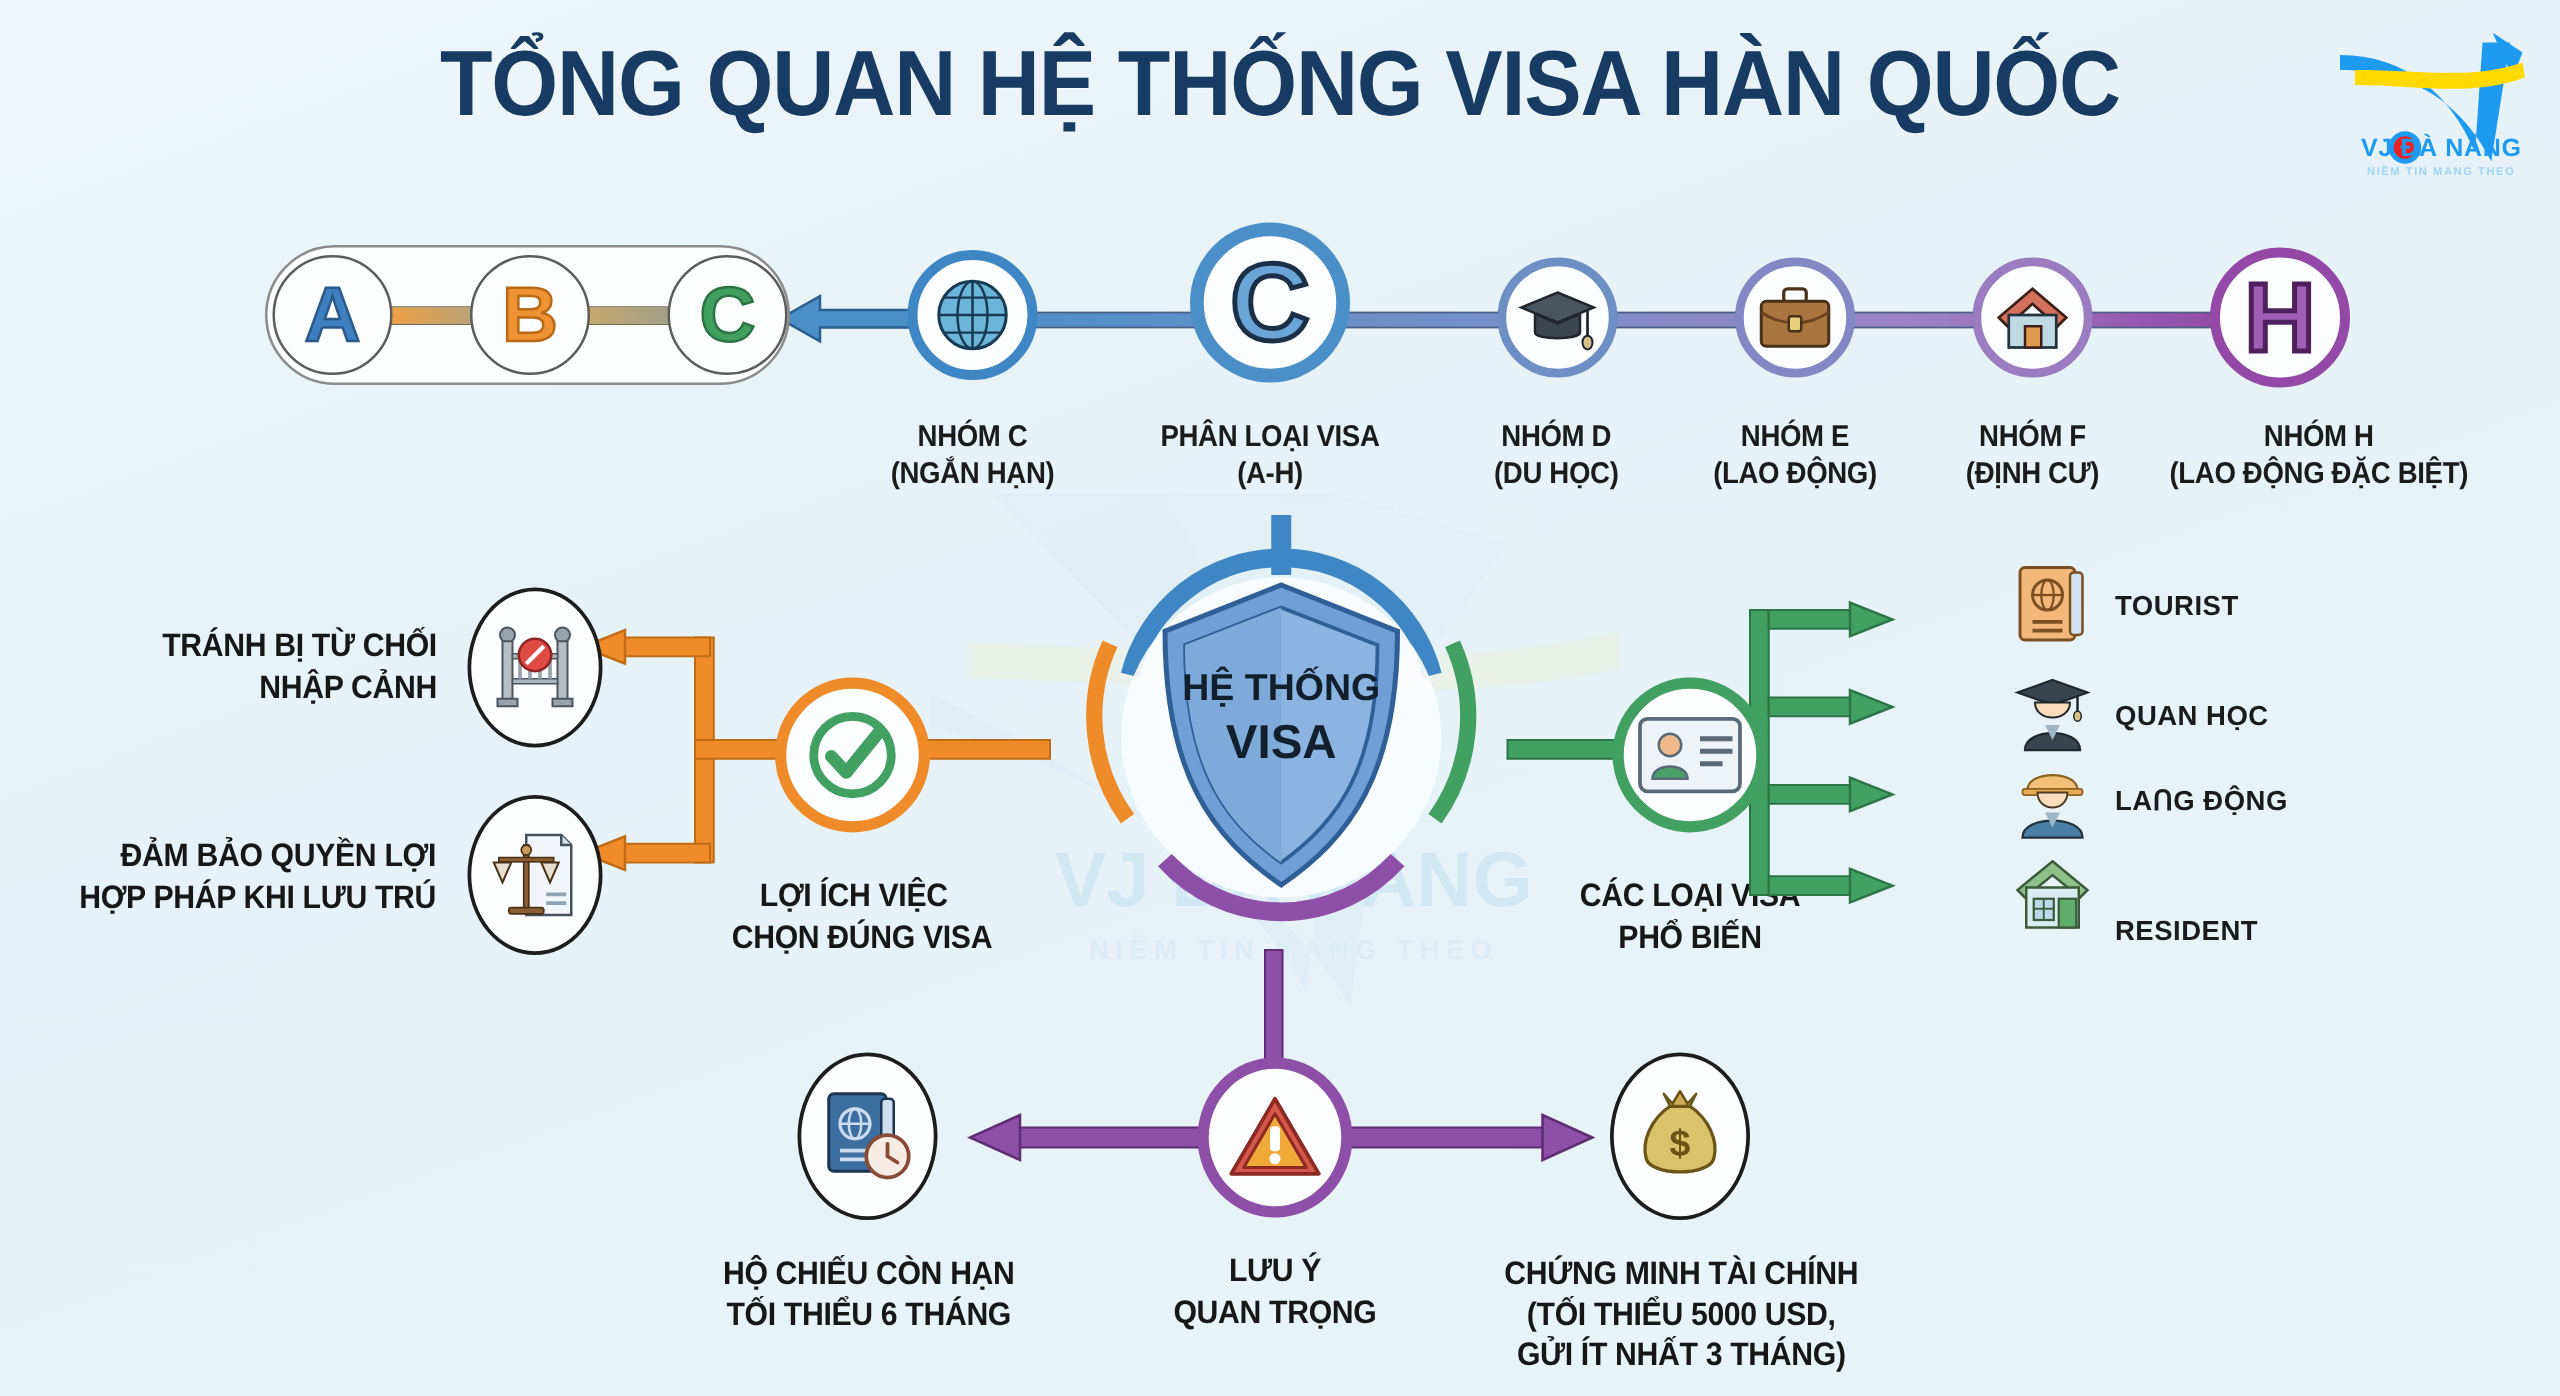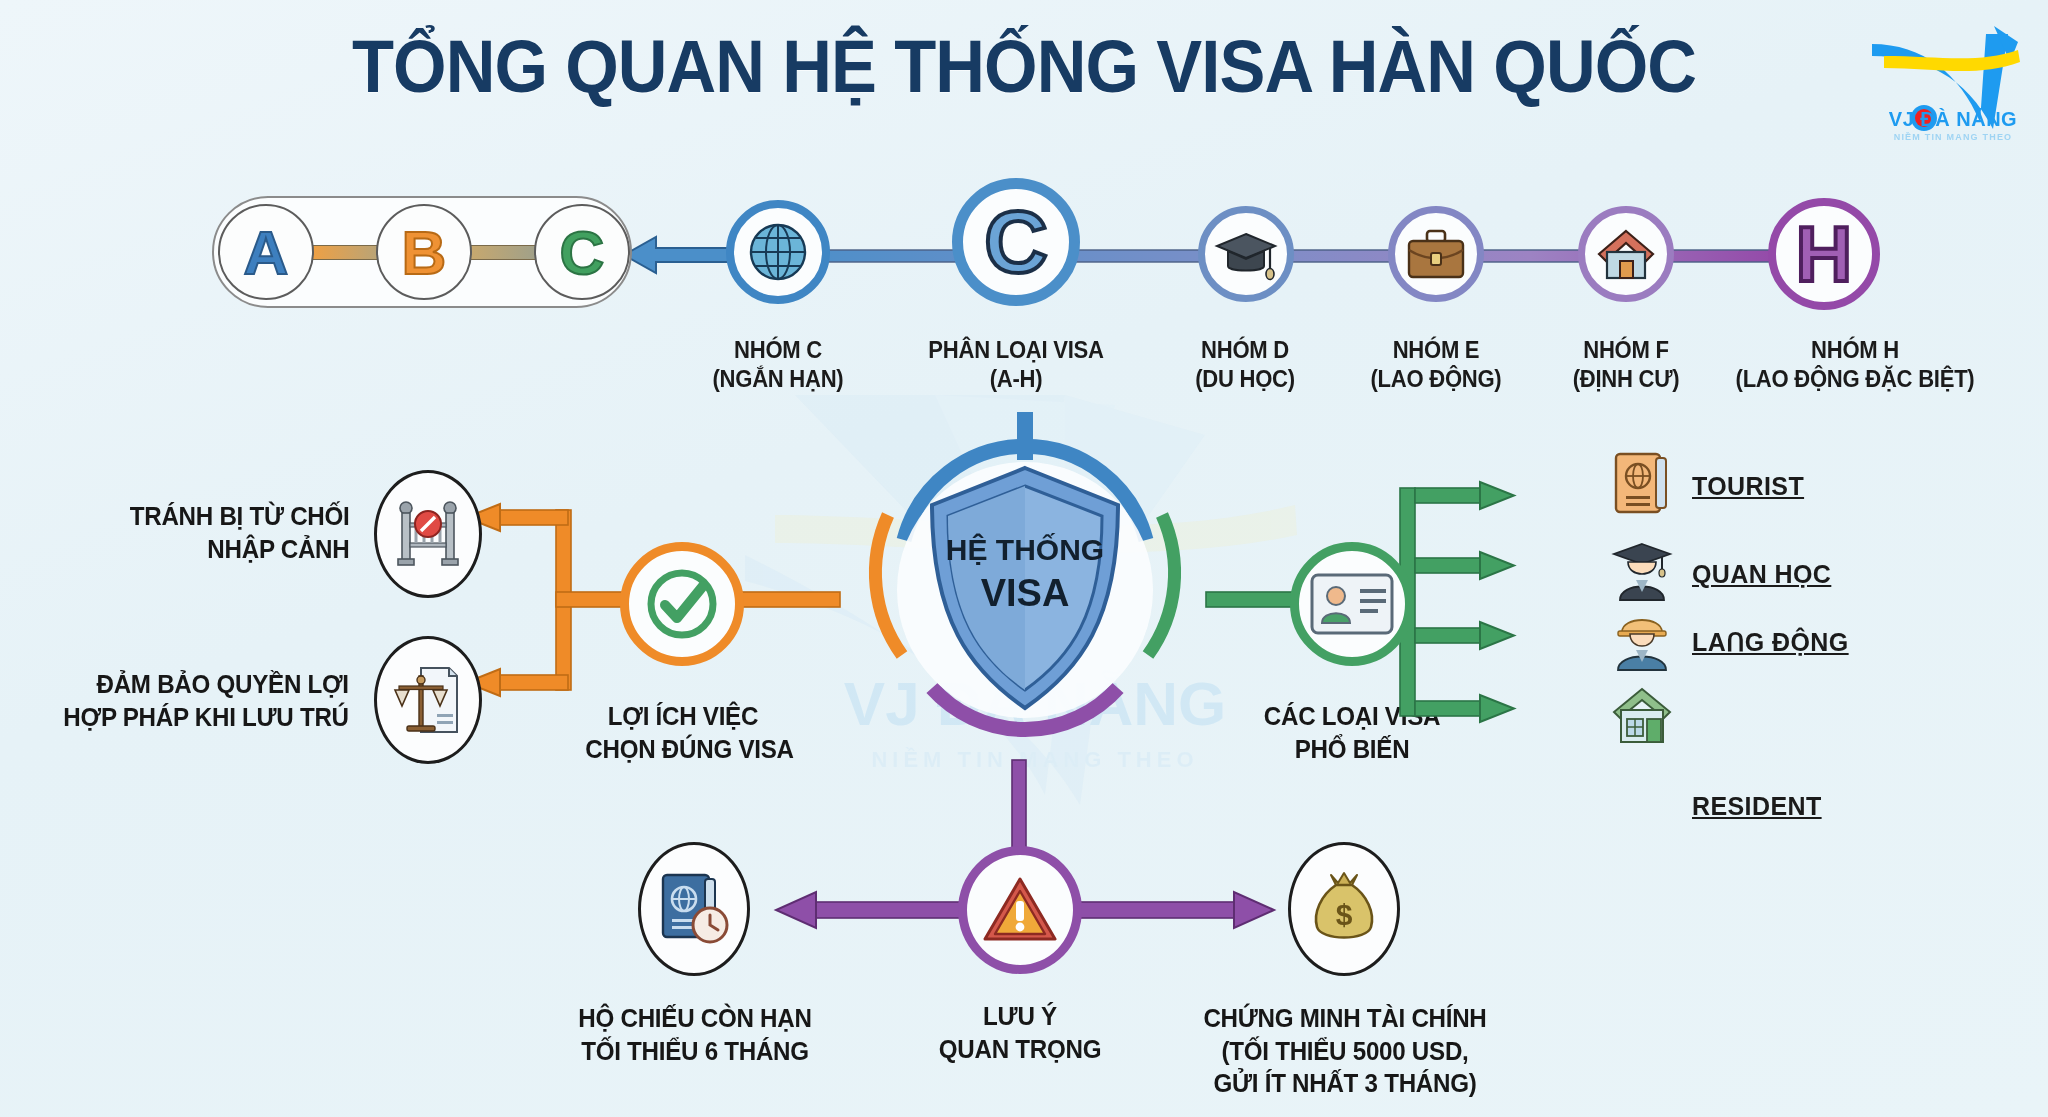--- a/index.html
+++ b/index.html
@@ -61,22 +61,22 @@
   .lbl{
     position:absolute;font-size:26px;font-weight:bold;color:#171717;
     line-height:1.25;letter-spacing:-.3px;white-space:nowrap;
     font-family:"Liberation Sans Narrow","Liberation Sans",sans-serif;
     transform:scaleX(.93);
   }
   .lbl.c{text-align:center;}
   .lbl.r{text-align:right;}
   
   .rlist-lbl{
-    position:absolute;font-size:25px;font-weight:bold;color:#1b1b1b;
-    letter-spacing:.4px;white-space:nowrap;text-decoration:underline;
+    position:absolute;font-size:22px;font-weight:bold;color:#1b1b1b;
+    letter-spacing:.4px;white-space:nowrap;
   }
   
   .bubble{
     position:absolute;border:3px solid #1d1d1d;border-radius:50%;
     background:#fcfdfe;display:flex;align-items:center;justify-content:center;
     z-index:6;box-sizing:border-box;
   }
   .wm{
     position:absolute;left:735px;top:395px;width:600px;height:420px;
     z-index:1;pointer-events:none;opacity:.5;
@@ -361,21 +361,21 @@
 <div class="rlist-lbl" style="left:1692px;top:628px;">LAᑎG ĐỘNG</div>
 
 <svg class="abs" style="left:1610px;top:686px;z-index:5;" width="64" height="60">
   <path d="M32 3 L60 26 L54 32 L32 14 L10 32 L4 26 Z" fill="#8fbf8a" stroke="#3b5c3a" stroke-width="2"></path>
   <rect x="11" y="24" width="42" height="32" fill="#d9ecef" stroke="#3b5c3a" stroke-width="2"></rect>
   <rect x="17" y="33" width="16" height="17" fill="#bcd9e8" stroke="#3b5c3a" stroke-width="1.8"></rect>
   <line x1="25" y1="33" x2="25" y2="50" stroke="#3b5c3a" stroke-width="1.5"></line>
   <line x1="17" y1="41" x2="33" y2="41" stroke="#3b5c3a" stroke-width="1.5"></line>
   <rect x="37" y="33" width="14" height="23" fill="#5fad6a" stroke="#3b5c3a" stroke-width="1.8"></rect>
 </svg>
-<div class="rlist-lbl" style="left:1692px;top:792px;">RESIDENT</div>
+<div class="rlist-lbl" style="left:1692px;top:732px;">RESIDENT</div>
 
 <svg class="abs" style="left:1010px;top:760px;z-index:3;" width="20" height="110">
   <rect x="2" y="0" width="14" height="110" fill="#8e4fa8" stroke="#5e2d72" stroke-width="1.6"></rect>
 </svg>
 
 <svg class="abs" style="left:770px;top:890px;z-index:3;" width="510" height="40">
   <rect x="42" y="12" width="426" height="16" fill="#8e4fa8" stroke="#5e2d72" stroke-width="1.6"></rect>
   <path d="M46 2 L46 38 L6 20 Z" fill="#8e4fa8" stroke="#5e2d72" stroke-width="2"></path>
   <path d="M464 2 L464 38 L504 20 Z" fill="#8e4fa8" stroke="#5e2d72" stroke-width="2"></path>
 </svg>

